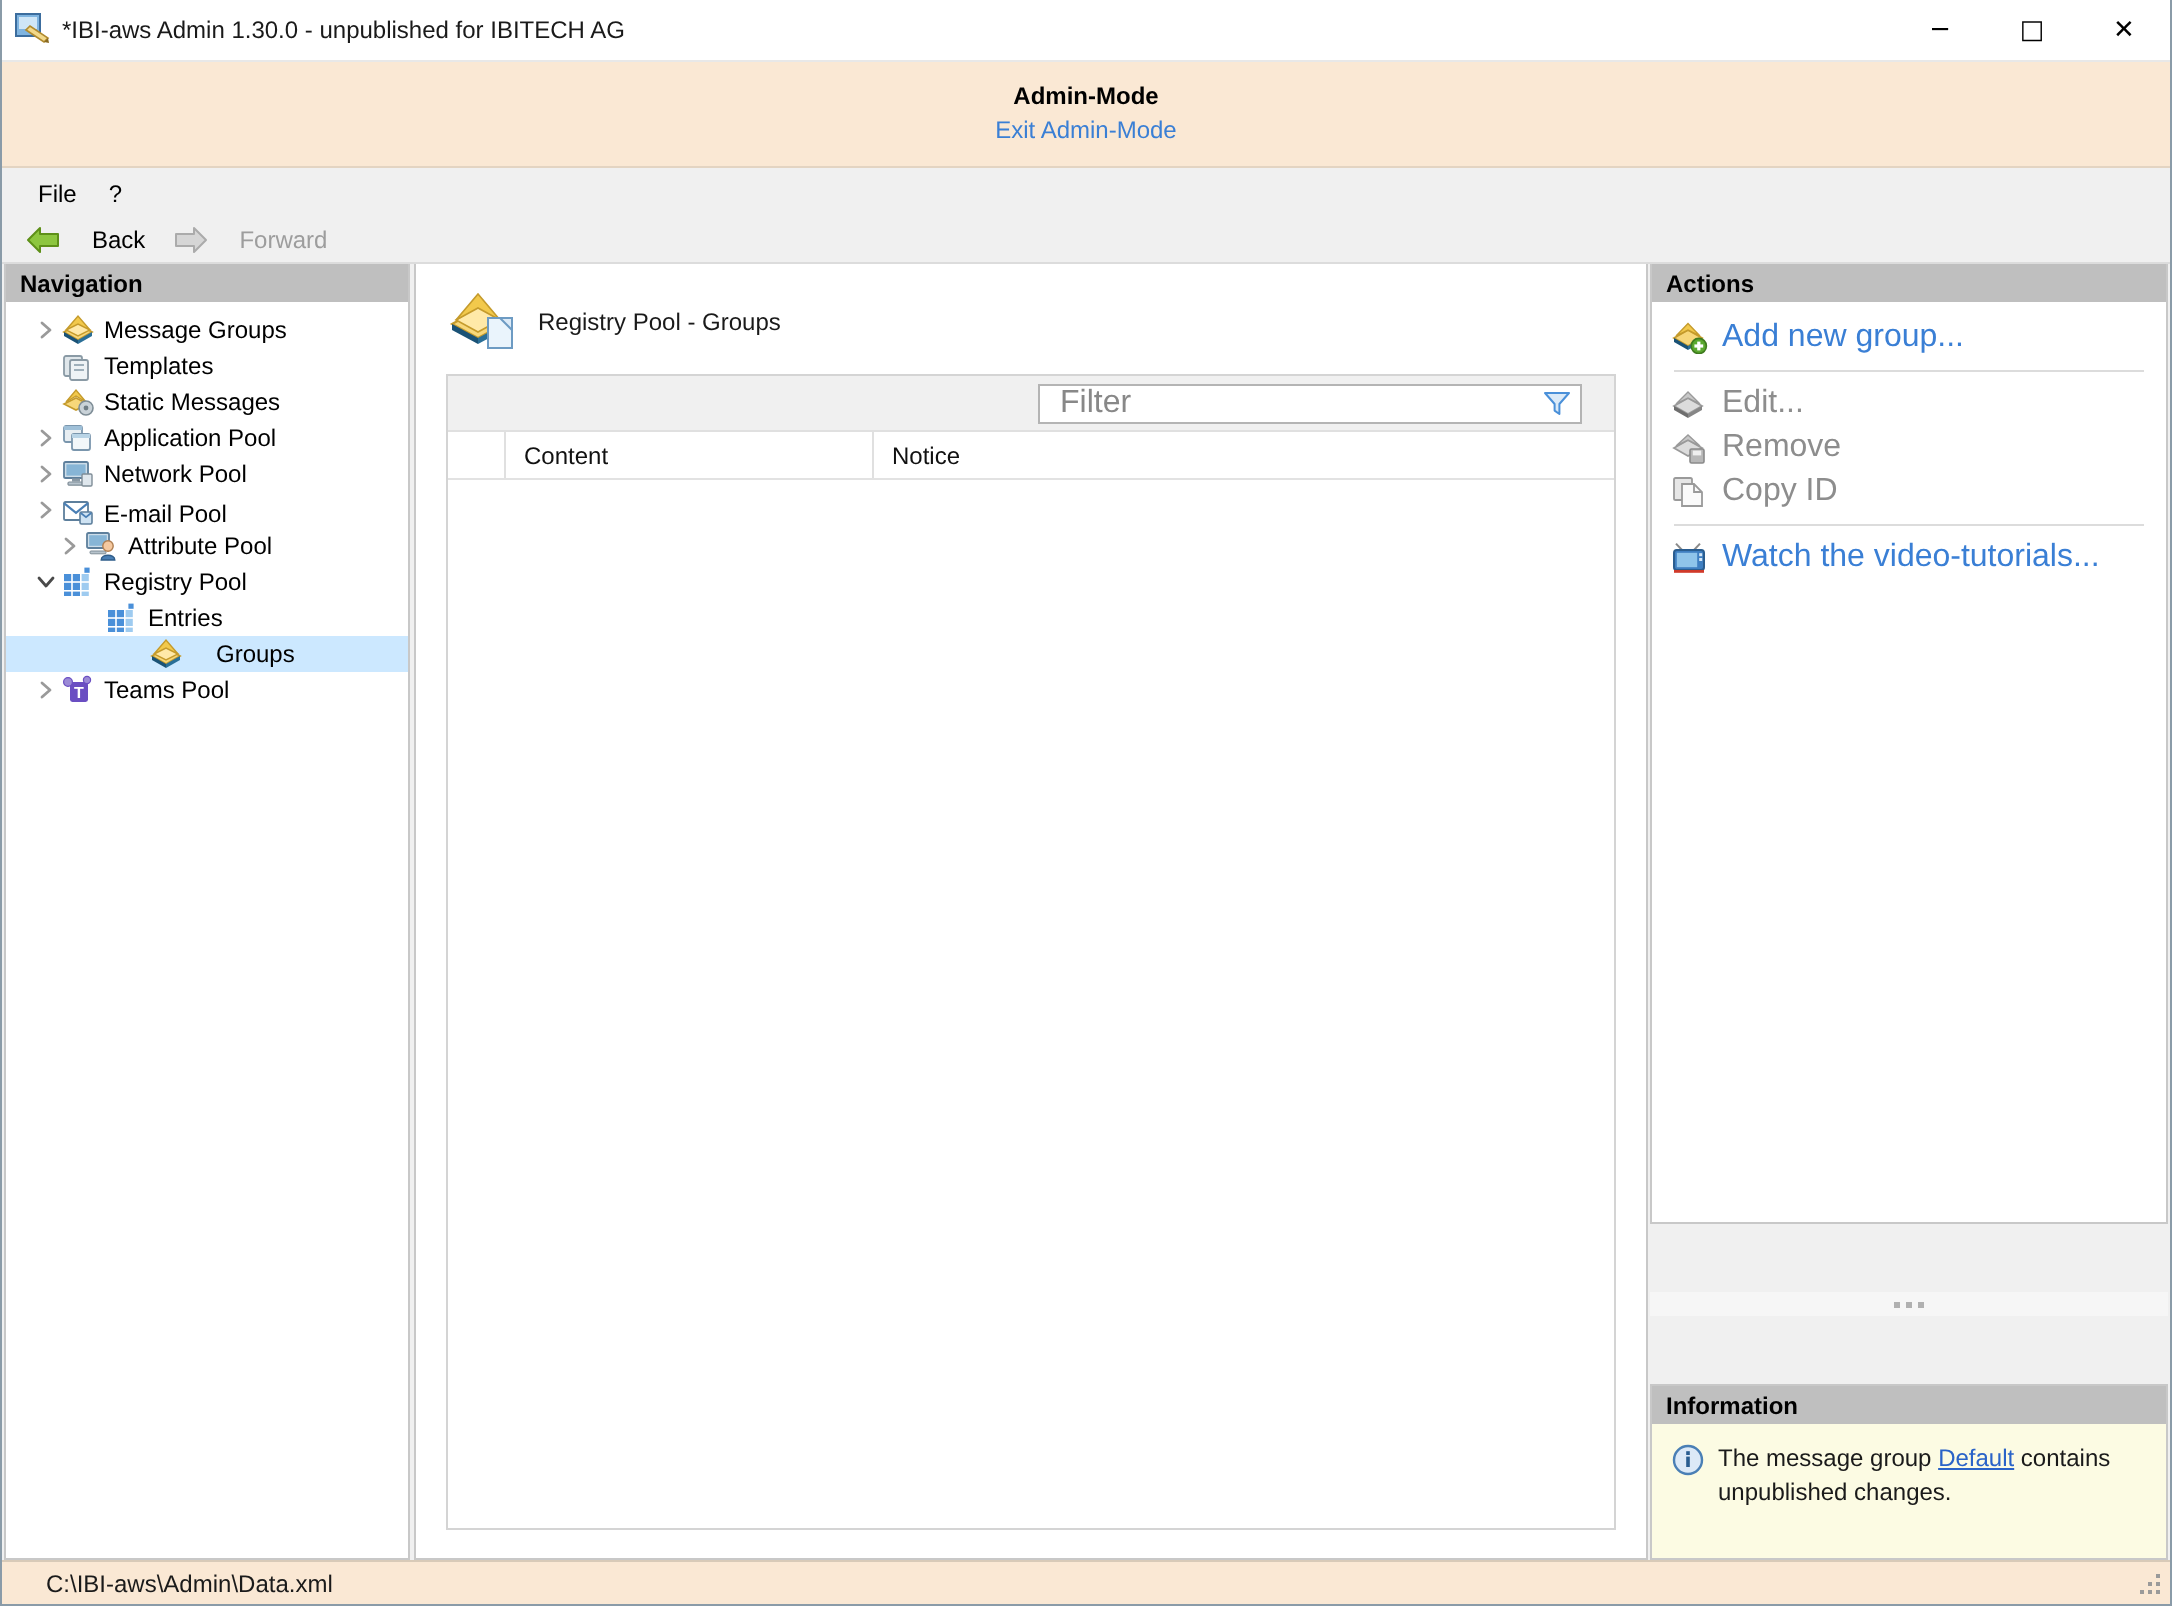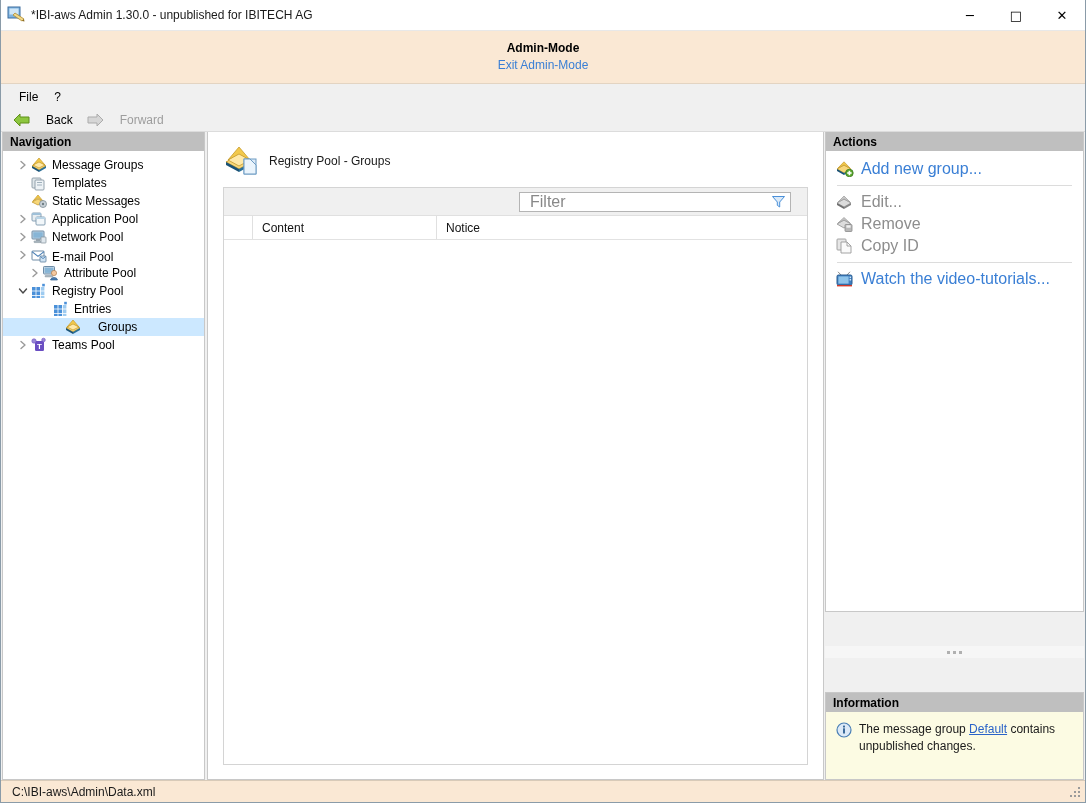--- a/index.html
+++ b/index.html
@@ -264,21 +264,21 @@
   .info-icon { width: 16px; min-width: 16px; height: 16px; margin-top: 1px; }
   .info-text { font-size: 12px; color: #1a1a1a; line-height: 17px; }
   .info-text a { color: #2a63c8; text-decoration: underline; cursor: pointer; }
 
   
   .statusbar {
     height: 22px; min-height: 22px;
     background: #fae8d4;
     border-top: 1px solid #d8cab8;
     display: flex; align-items: center;
-    padding-left: 11px;
+    padding-left: 22px;
     font-size: 12px; color: #1a1a1a;
   }
   .grip {
     margin-left: auto; margin-right: 3px;
     width: 14px; height: 14px;
   }
 </style>
 </head>
 <body>
 
@@ -465,21 +465,21 @@
        </g>
        <g fill="#9ecbf0">
          <rect x="9.8" y="4" width="3.6" height="3.6"></rect>
                   <rect x="9.8" y="8.4" width="3.6" height="3.6"></rect>
          <rect x="9.8" y="12.8" width="3.6" height="2.2"></rect>
        </g>
        <rect x="11.2" y="0.8" width="2.6" height="2.6" fill="#4a90d9"></rect>
               </svg></span>
             <span class="tree-label">Entries</span>
           </div>
-          <div class="tree-row selected" style="padding-left: 34px; gap: 12px;">
+          <div class="tree-row selected" style="padding-left: 44px; gap: 12px;">
             <span class="expander"></span>
             <span class="tree-icon"><svg width="16" height="16" viewBox="0 0 16 16">
                 <path d="M1 9 L8 5 L15 9 L8 13 Z" fill="#f7d77a" stroke="#c59b2c" stroke-width="0.9"></path>
        <path d="M1 9 L8 13 L8 15 L1 11 Z" fill="#1a5276"></path>
        <path d="M8 13 L15 9 L15 11 L8 15 Z" fill="#2a6f97"></path>
        <path d="M2 8 L8 4 L14 8 L8 11 Z" fill="#ffe9a8" stroke="#c59b2c" stroke-width="0.7"></path>
        <path d="M2 8 L8 1 L14 8 L8 5 Z" fill="#f2c94c" stroke="#c59b2c" stroke-width="0.7"></path>
               </svg></span>
             <span class="tree-label">Groups</span>
           </div>

